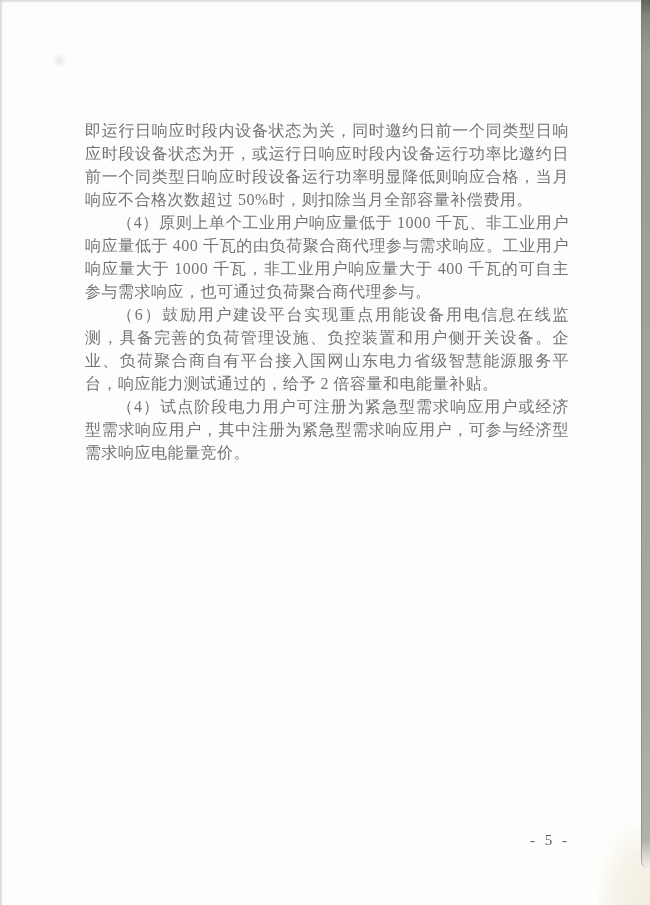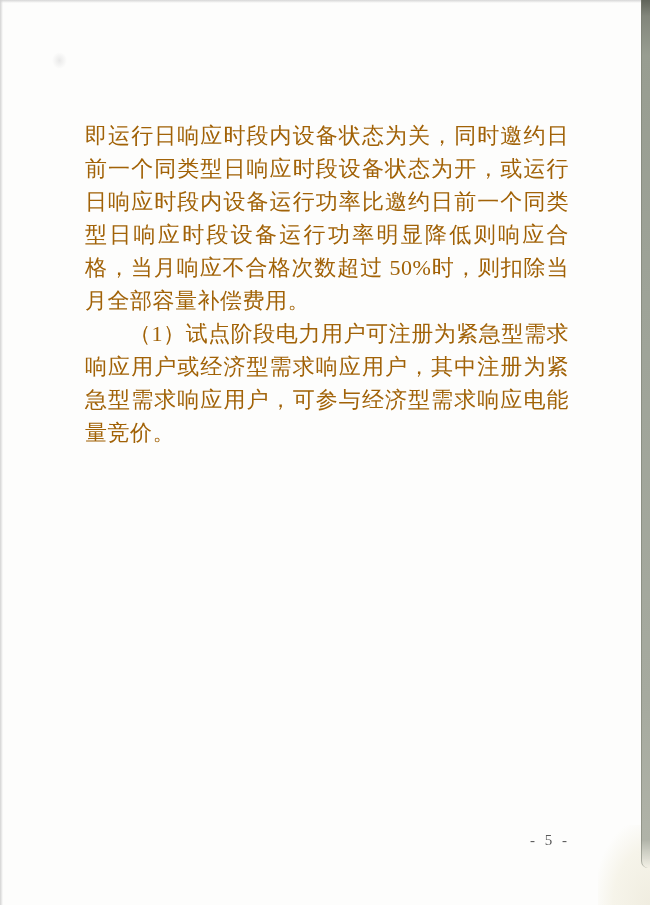--- a/index.html
+++ b/index.html
@@ -50,23 +50,23 @@
   .smudge {
     position: absolute; left: 52px; top: 52px;
     width: 15px; height: 17px;
     border-radius: 50%;
     background: radial-gradient(ellipse, #e9e9e9 0%, rgba(255,255,255,0) 70%);
   }
   .text-block {
     position: absolute;
     left: 85px; top: 119px;
     width: 484px;
-    font-size: 22px;
-    line-height: 33px;
-    color: #a16207;
+    font-size: 16px;
+    line-height: 23px;
+    color: #737373;
     text-align: justify;
     letter-spacing: 0.5px;
   }
   .para {
     margin: 0;
     text-justify: inter-character;
   }
   .para.indent { text-indent: 2em; }
   .page-number {
     position: absolute;
@@ -83,17 +83,19 @@
 
 <div class="scan-page">
   <div class="edge-top"></div>
   <div class="edge-left"></div>
   <div class="corner-cream"></div>
   <div class="edge-right-strip"></div>
   <div class="smudge"></div>
 
   <div class="text-block">
       <p class="para">即运行日响应时段内设备状态为关，同时邀约日前一个同类型日响应时段设备状态为开，或运行日响应时段内设备运行功率比邀约日前一个同类型日响应时段设备运行功率明显降低则响应合格，当月响应不合格次数超过 50%时，则扣除当月全部容量补偿费用。</p>
-      <p class="para indent">（1）试点阶段电力用户可注册为紧急型需求响应用户或经济型需求响应用户，其中注册为紧急型需求响应用户，可参与经济型需求响应电能量竞价。</p>
+      <p class="para indent">（4）原则上单个工业用户响应量低于 1000 千瓦、非工业用户响应量低于 400 千瓦的由负荷聚合商代理参与需求响应。工业用户响应量大于 1000 千瓦，非工业用户响应量大于 400 千瓦的可自主参与需求响应，也可通过负荷聚合商代理参与。</p>
+      <p class="para indent">（6）鼓励用户建设平台实现重点用能设备用电信息在线监测，具备完善的负荷管理设施、负控装置和用户侧开关设备。企业、负荷聚合商自有平台接入国网山东电力省级智慧能源服务平台，响应能力测试通过的，给予 2 倍容量和电能量补贴。</p>
+      <p class="para indent">（4）试点阶段电力用户可注册为紧急型需求响应用户或经济型需求响应用户，其中注册为紧急型需求响应用户，可参与经济型需求响应电能量竞价。</p>
     </div>
 
   <div class="page-number">- 5 -</div>
 </div>
 
 </body></html>

